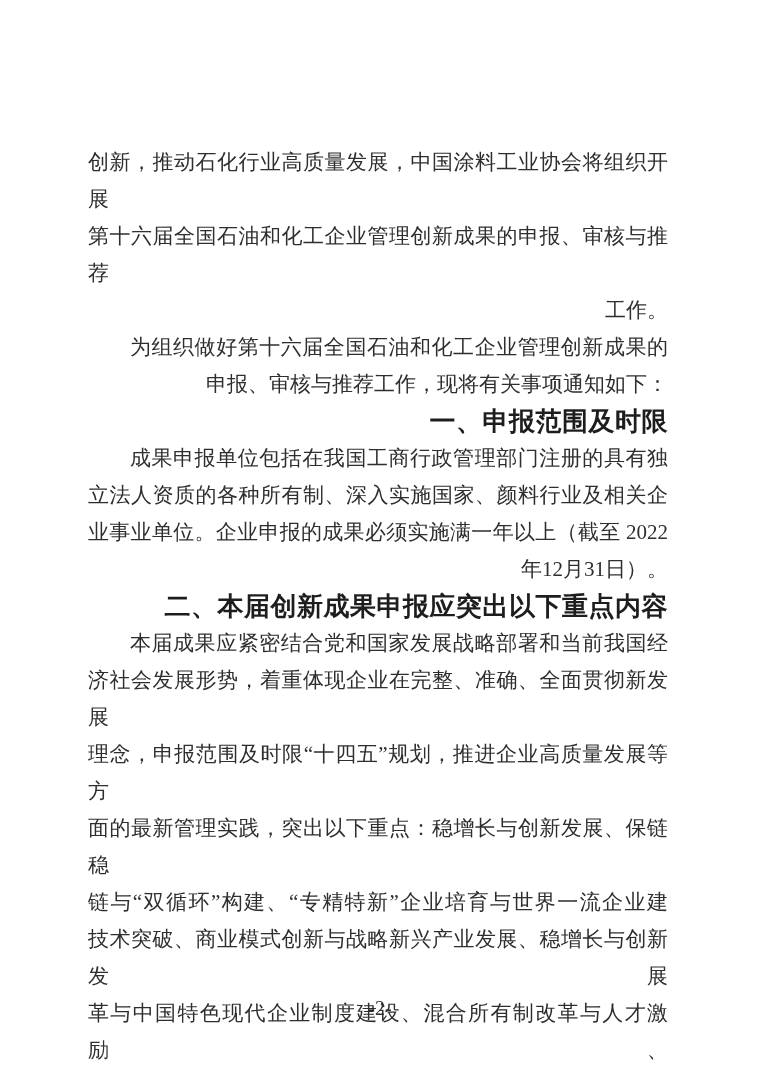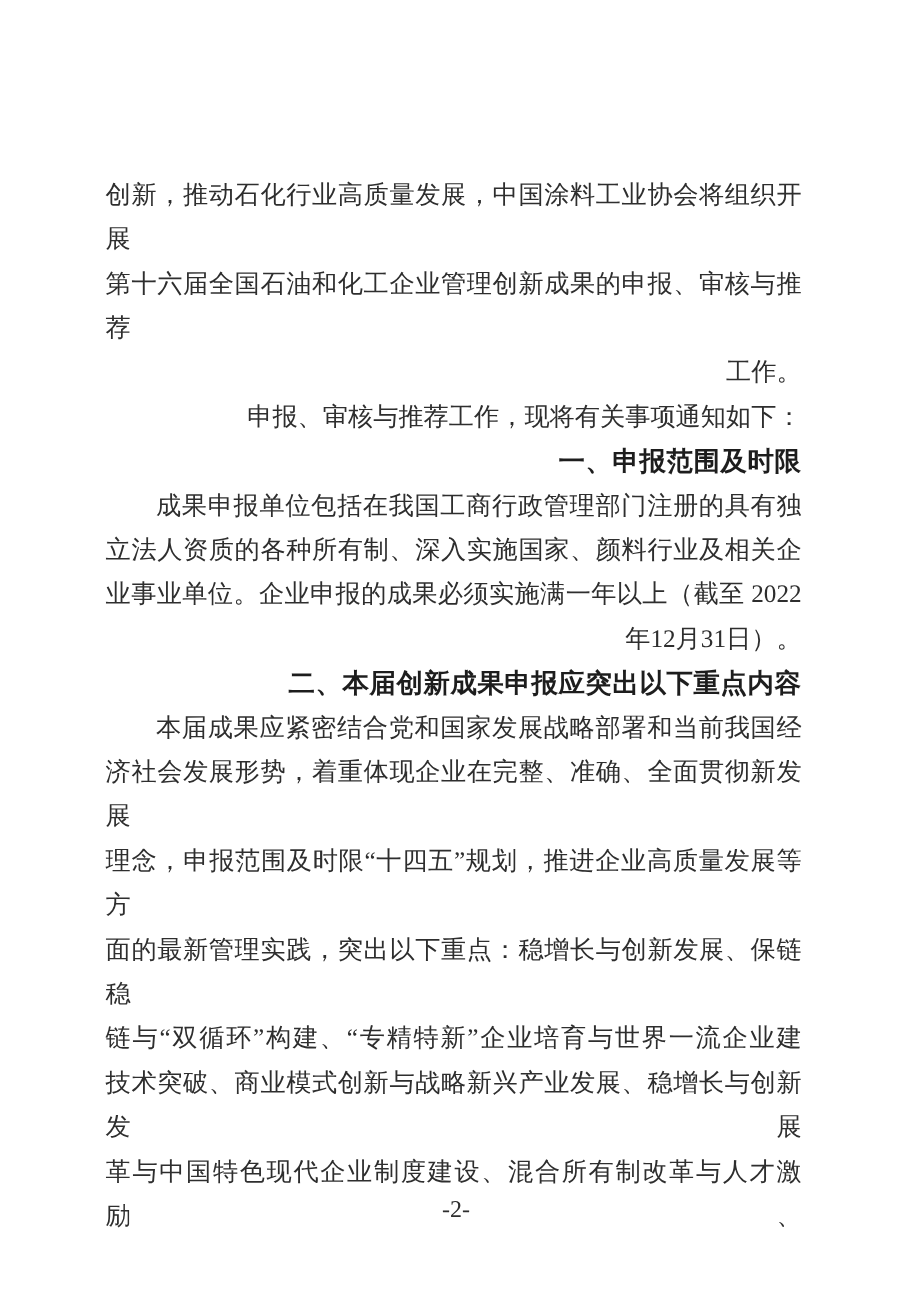--- a/index.html
+++ b/index.html
@@ -33,21 +33,21 @@
     text-align: justify;
     text-align-last: justify;
   }
   .line.indent {
     text-indent: 2em;
   }
   .line.heading {
     font-family: "Liberation Sans", "DejaVu Sans", sans-serif;
     font-weight: 700;
     color: #1d1d1d;
-    font-size: 22px;
+    font-size: 26px;
     letter-spacing: 0.5px;
   }
   .footer {
     position: absolute;
     left: 0;
     top: 996px;
     width: 100%;
     text-align: center;
     color: #2e2e2e;
     font-size: 20px;
@@ -56,20 +56,21 @@
   }
 </style>
 </head>
 <body>
 
 <div class="page">
   <div class="content">
     <div class="line fill">创新，推动石化行业高质量发展，中国涂料工业协会将组织开展</div>
     <div class="line fill">第十六届全国石油和化工企业管理创新成果的申报、审核与推荐</div>
     <div class="line">工作。</div>
+    <div class="line indent fill">为组织做好第十六届全国石油和化工企业管理创新成果的</div>
     <div class="line">申报、审核与推荐工作，现将有关事项通知如下：</div>
     <div class="line indent heading">一、申报范围及时限</div>
     <div class="line indent fill">成果申报单位包括在我国工商行政管理部门注册的具有独</div>
     <div class="line fill">立法人资质的各种所有制、深入实施国家、颜料行业及相关企</div>
     <div class="line fill">业事业单位。企业申报的成果必须实施满一年以上（截至 2022</div>
     <div class="line">年12月31日）。</div>
     <div class="line indent heading">二、本届创新成果申报应突出以下重点内容</div>
     <div class="line indent fill">本届成果应紧密结合党和国家发展战略部署和当前我国经</div>
     <div class="line fill">济社会发展形势，着重体现企业在完整、准确、全面贯彻新发展</div>
     <div class="line fill">理念，申报范围及时限“十四五”规划，推进企业高质量发展等方</div>

